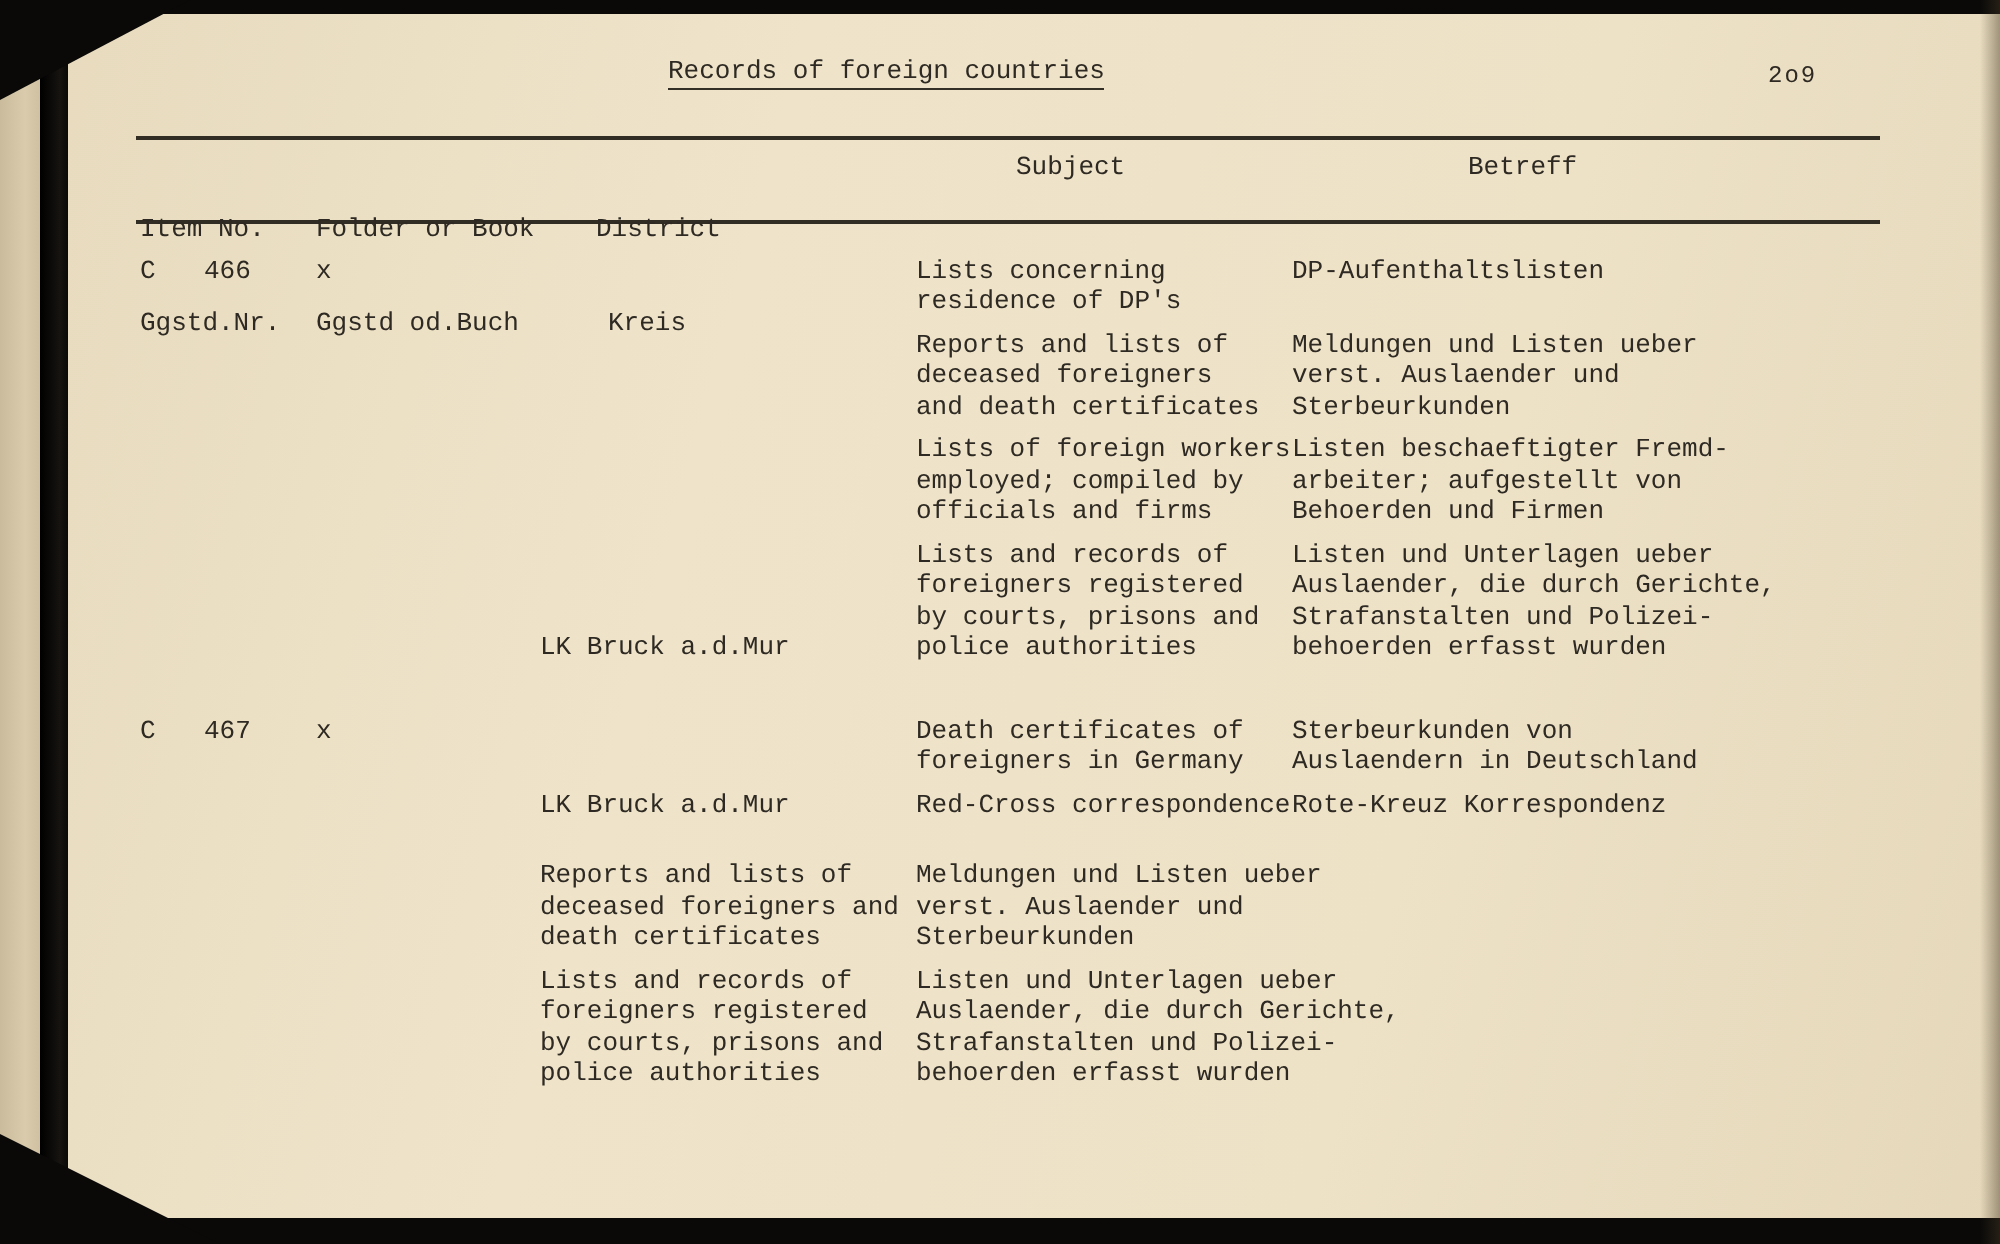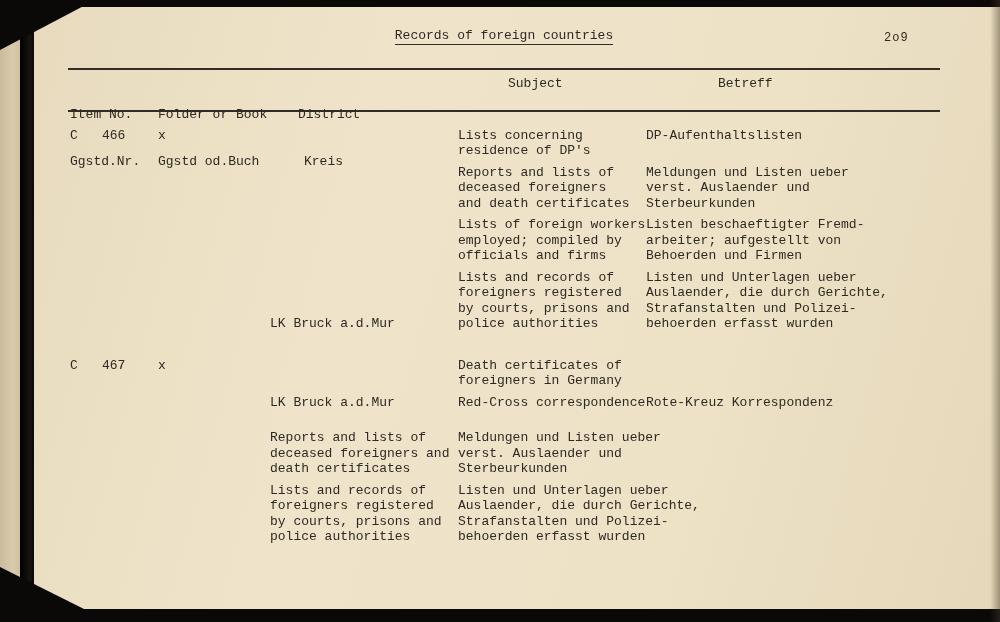--- a/index.html
+++ b/index.html
@@ -45,38 +45,38 @@
     position:absolute; right:0; top:0; width:10px; height:622px;
     background:linear-gradient(90deg,rgba(90,75,50,0),rgba(70,58,38,.45));
   }
   
   .page { position:absolute; left:34px; top:7px; right:6px; bottom:13px; color:#2e2a23; }
   .pageno {
     position:absolute; left:850px; top:24px;
     font-size:12px; letter-spacing:1px;
   }
   .title-block {
-    position:absolute; left:300px; top:21px; width:340px; text-align:center;
+    position:absolute; left:300px; top:21px; width:340px; 
     font-size:13px; line-height:16px;
   }
   .title-text { border-bottom:1.6px solid #332e26; padding-bottom:1px; white-space:pre; }
   .subtitle { white-space:pre; }
 
   .table { position:absolute; left:34px; top:61px; width:872px; font-size:13px; }
   .rule { height:2px; background:#312c24; }
   .rule-mid { height:1.6px; }
   .thead { position:relative; height:40px; }
   .hcell { position:absolute; top:6px; line-height:15.5px; white-space:pre; }
   .hcell span { display:block; }
   .h-item { left:2px; }
   .h-folder { left:90px; }
   .h-district { left:230px; }
   .h-district .indent { margin-left:6px; }
   .h-subject { left:440px; }
-  .h-betreff { left:650px; }
+  .h-betreff { left:666px; }
 
   .tbody { display:flex; flex-direction:column; gap:26px; padding-top:16px; }
   .group { display:flex; align-items:flex-start; line-height:15.5px; }
   .cell { white-space:pre; }
   .c-item   { width:32px;  padding-left:2px; flex:none; }
   .c-number { width:56px;  flex:none; }
   .c-folder { width:112px; flex:none; }
   .sections { display:flex; flex-direction:column; gap:20px; flex:1; }
   .section  { display:flex; align-items:flex-end; }
   .c-district { width:188px; flex:none; }
@@ -177,20 +177,22 @@
           <div class="cell c-item">C</div>
           <div class="cell c-number">467</div>
           <div class="cell c-folder">x</div>
           <div class="sections">
             <div class="section">
               <div class="cell c-district">LK Bruck a.d.Mur</div>
               <div class="entries">
                 <div class="entry">
                   <div class="cell c-subject">Death certificates of
 foreigners in Germany</div>
+                  <div class="cell c-betreff">Sterbeurkunden von
+Auslaendern in Deutschland</div>
                 </div>
                 <div class="entry">
                   <div class="cell c-subject">Red-Cross correspondence</div>
                   <div class="cell c-betreff">Rote-Kreuz Korrespondenz</div>
                 </div>
               </div>
             </div>
             <div class="section">
               <div class="entries">
                 <div class="entry">

